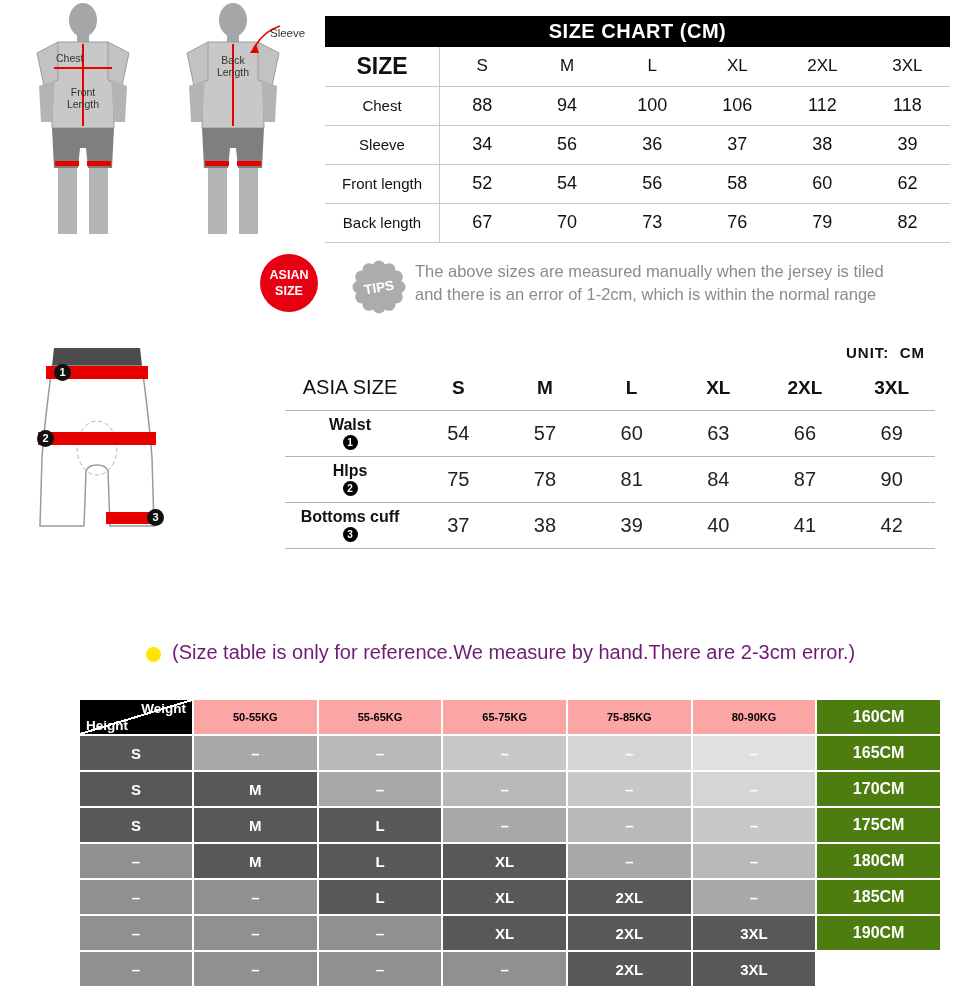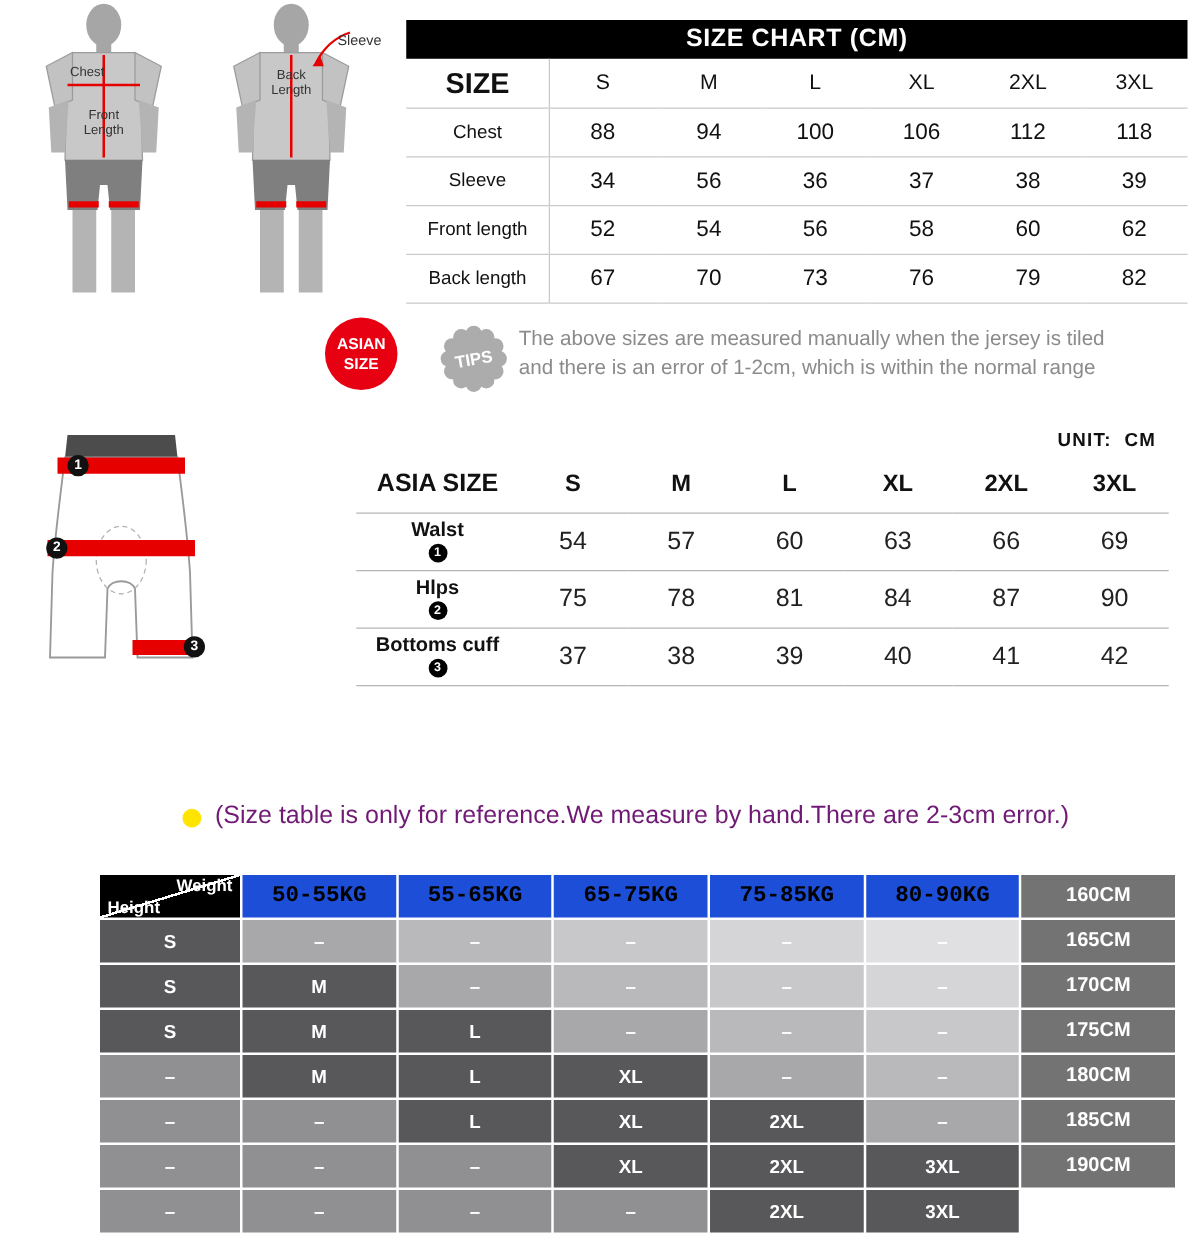--- a/index.html
+++ b/index.html
@@ -42,36 +42,36 @@
   .m1{left:32px;top:28px;}
   .m2{left:15px;top:94px;}
   .m3{left:125px;top:173px;}
   .asia-table-wrap{position:absolute;left:285px;top:366px;width:650px;}
   table.at{width:100%;border-collapse:collapse;table-layout:fixed;}
   table.at tr{border-bottom:1px solid #b5b5b5;}
   table.at tr.at-head{height:44px;}
   table.at tr.at-row{height:46px;}
   table.at td{text-align:center;vertical-align:middle;}
   table.at td:first-child{width:128px;}
-  .at-corner{font-size:20px;font-weight:bold;}
+  .at-corner{font-size:20px;font-weight:normal;}
   .at-col{font-size:19px;font-weight:bold;}
   .at-val{font-size:20px;color:#222;}
   .at-label-text{font-size:16px;font-weight:bold;line-height:1.1;}
   .at-marker{width:15px;height:15px;border-radius:50%;background:#000;color:#fff;
     font-size:10px;line-height:15px;margin:2px auto 0;font-weight:bold;text-align:center;}
   
   .note-dot{position:absolute;left:146px;top:647px;width:15px;height:15px;border-radius:50%;
     background:#ffe400;}
   .note-text{position:absolute;left:172px;top:641px;width:775px;font-size:20px;color:#701a75;}
   
   .matrix{position:absolute;left:80px;top:700px;width:860px;}
   .mx-grid{display:grid;grid-template-columns:112px repeat(6,1fr);gap:2px;grid-auto-rows:34px;}
-  .mx-colhead{background:#1d4ed8;color:#000;font-weight:bold;font-size:18px;
-    display:flex;align-items:center;justify-content:center;font-family:Liberation Mono, monospace;}
-  .mx-rowhead{background:#737373;color:#fff;font-weight:bold;font-size:16px;
+  .mx-colhead{background:#fca5a5;color:#000;font-weight:bold;font-size:11px;
+    display:flex;align-items:center;justify-content:center;}
+  .mx-rowhead{background:#4d7c0f;color:#fff;font-weight:bold;font-size:16px;
     display:flex;align-items:center;justify-content:center;}
   .mx-cell{color:#fff;font-weight:bold;font-size:15px;
     display:flex;align-items:center;justify-content:center;}
   .mx-corner{position:relative;
     background:linear-gradient(to bottom right,#000 calc(50% - 1px),#fff calc(50% - 1px),#fff calc(50% + 1px),#000 calc(50% + 1px));padding-left:48px;}
   .mx-corner-top{position:absolute;top:1px;right:6px;color:#fff;font-weight:bold;font-size:13.5px;}
   .mx-corner-bottom{position:absolute;bottom:1px;left:6px;color:#fff;font-weight:bold;font-size:13.5px;}
 </style>
 </head>
 <body>

